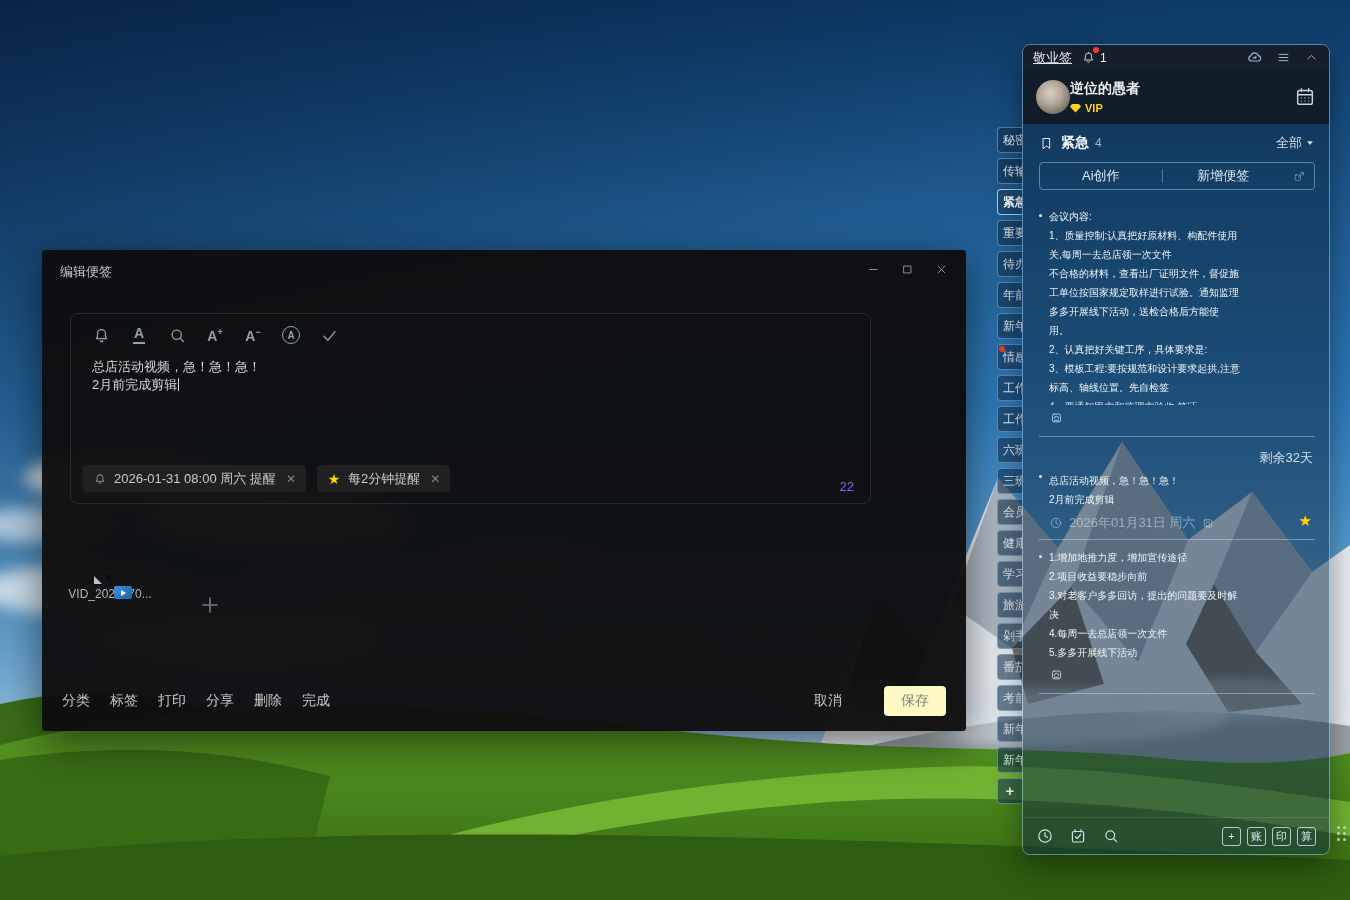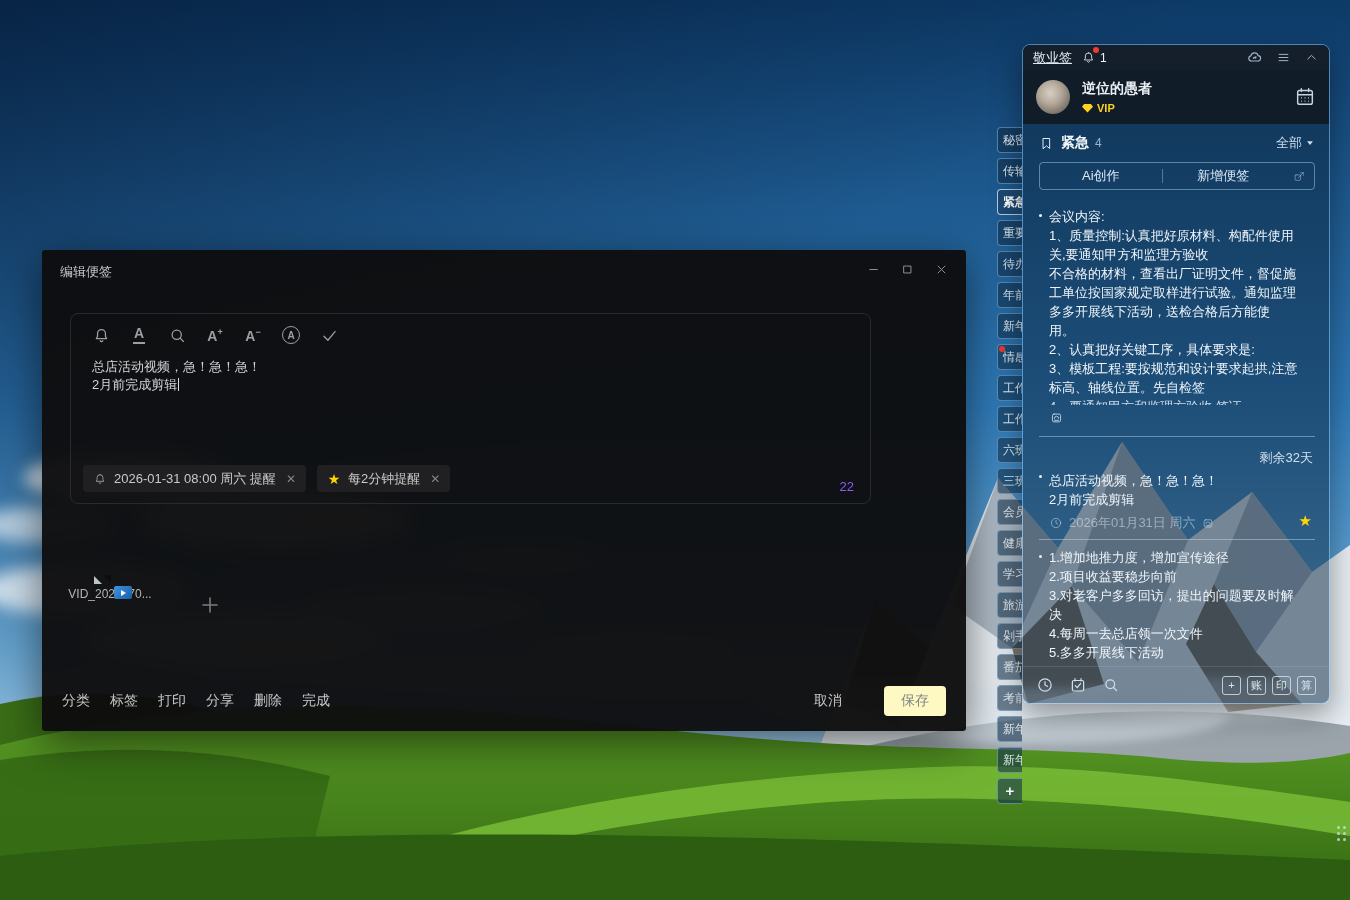--- a/index.html
+++ b/index.html
@@ -65,36 +65,36 @@
     border-radius:4px 0 0 4px; color:rgba(235,244,250,.92); font-size:12px; line-height:24px;
     padding-left:5px; overflow:hidden; white-space:nowrap; }
   .side-tab.active { background:rgba(30,72,112,.95); color:#fff; font-weight:bold;
     border-color:rgba(195,228,252,.85); }
   .side-tab.add { padding-left:0; text-align:center; font-size:15px; color:#eef5fb;
     line-height:23px; font-weight:bold; }
   .side-tab .reddot { position:absolute; left:1px; top:1px; width:6px; height:6px;
     border-radius:50%; background:#e9392c; }
 
   
-  .panel { position:absolute; left:1022px; top:44px; width:308px; height:660px;
+  .panel { position:absolute; left:1022px; top:44px; width:308px; height:811px;
     border-radius:8px; overflow:hidden; border:1px solid rgba(120,180,230,.6);
     box-shadow:0 10px 30px rgba(0,0,0,.4); display:flex; flex-direction:column; }
   .panel-titlebar { height:25px; background:#141f2b; display:flex; align-items:center;
     padding:0 10px; flex:none; }
   .app-name { color:#dfe8f0; font-size:13px; text-decoration:underline; }
   .tb-bell { position:relative; width:15px; height:15px; color:#c3d2de; margin-left:9px; }
   .badge-dot { position:absolute; top:-3px; right:-3px; width:6px; height:6px;
     background:#f23b2e; border-radius:50%; }
   .badge-count { color:#f0f5f9; font-size:12px; margin-left:4px; }
   .tb-right { margin-left:auto; display:flex; gap:13px; color:#9fb4c6; align-items:center; }
   .panel-profile { height:54px; background:#101c28; display:flex; align-items:center;
     padding:0 13px; flex:none; }
   .avatar { width:34px; height:34px; border-radius:50%; flex:none;
     background:radial-gradient(circle at 42% 38%, #d8cfc4 0%, #b3a89a 38%, #7d756b 72%, #5f5950 100%); }
-  .profile-text { margin-left:12px; }
+  .profile-text { margin-left:0; }
   .uname { color:#e9eef3; font-size:14px; font-weight:bold; }
   .vip-row { display:flex; align-items:center; gap:4px; margin-top:4px; }
   .gem { width:11px; height:9px; background:#ffd21e;
     clip-path:polygon(50% 100%, 0 35%, 22% 0, 78% 0, 100% 35%); }
   .vip-label { color:#ffd21e; font-size:11px; font-weight:bold; }
   .profile-cal { margin-left:auto; color:#c6d4e0; }
   .panel-body { flex:1; background:rgba(14,40,66,.52); display:flex; flex-direction:column; min-height:0; }
   .list-header { display:flex; align-items:center; padding:10px 14px 7px 16px; color:#fff; flex:none; }
   .lh-bookmark { color:#dfe9f2; }
   .cat-name { font-size:14px; font-weight:bold; margin-left:7px; color:#f2f7fb; }
@@ -103,21 +103,21 @@
   .actions-bar { margin:3px 14px 9px 16px; height:28px; border:1px solid rgba(150,195,230,.55);
     border-radius:4px; display:flex; align-items:center; color:#dce9f4; font-size:13px; flex:none; }
   .action-half { flex:1; text-align:center; }
   .action-div { width:1px; height:14px; background:rgba(150,195,230,.45); }
   .action-popout { width:30px; display:flex; align-items:center; justify-content:center;
     color:rgba(190,215,235,.55); }
   .notes { flex:1; overflow:hidden; padding:0 14px 0 16px; }
   .note { position:relative; padding:8px 0 7px 10px; border-bottom:1px solid rgba(205,225,240,.45); }
   .note .bullet { position:absolute; left:0; top:15px; width:3px; height:3px;
     border-radius:50%; background:#e8f1f8; }
-  .note-line { font-size:13px; line-height:19px; color:#eef4f9; white-space:nowrap; overflow:hidden; }
+  .note-line { font-size:10px; line-height:19px; color:#eef4f9; white-space:nowrap; overflow:hidden; }
   .note-line.clipped { height:8px; opacity:.85; }
   .note-lock { margin-top:5px; color:rgba(210,228,242,.8); }
   .remaining { text-align:right; font-size:13px; color:rgba(222,234,244,.92); padding:4px 2px 4px 0; }
   .note-meta { display:flex; align-items:center; gap:6px; margin-top:5px;
     color:rgba(225,238,248,.5); font-size:13px; }
   .note-star { position:absolute; right:3px; bottom:9px; color:#ffd400; font-size:15px; }
   .panel-footer { height:37px; display:flex; align-items:center; padding:0 13px;
     border-top:1px solid rgba(200,220,240,.15); color:#d4e2ee; flex:none; }
   .pf-ic { width:18px; height:18px; margin-right:15px; color:#cfdfeb; }
   .pf-spacer { flex:1; }
@@ -436,21 +436,21 @@
             </svg>
           </span>
         </span>
     </div>
 
     <div class="notes">
         <div class="note">
           <span class="bullet"></span>
           <div class="note-line">会议内容:</div>
           <div class="note-line">1、质量控制:认真把好原材料、构配件使用</div>
-          <div class="note-line">关,要通知甲方和监理方验收</div>
+          <div class="note-line">关,每周一去总店领一次文件</div>
           <div class="note-line">不合格的材料，查看出厂证明文件，督促施</div>
           <div class="note-line">工单位按国家规定取样进行试验。通知监理</div>
           <div class="note-line">多多开展线下活动，送检合格后方能使</div>
           <div class="note-line">用。</div>
           <div class="note-line">2、认真把好关键工序，具体要求是:</div>
           <div class="note-line">3、模板工程:要按规范和设计要求起拱,注意</div>
           <div class="note-line">标高、轴线位置。先自检签</div>
           <div class="note-line clipped">4、要通知甲方和监理方验收,签证</div>
           <div class="note-lock"><span class="ic " style="width: 15px; height: 15px;">
               <svg viewBox="0 0 24 24" fill="none" stroke="currentColor" stroke-width="1.6" stroke-linecap="round" stroke-linejoin="round">

